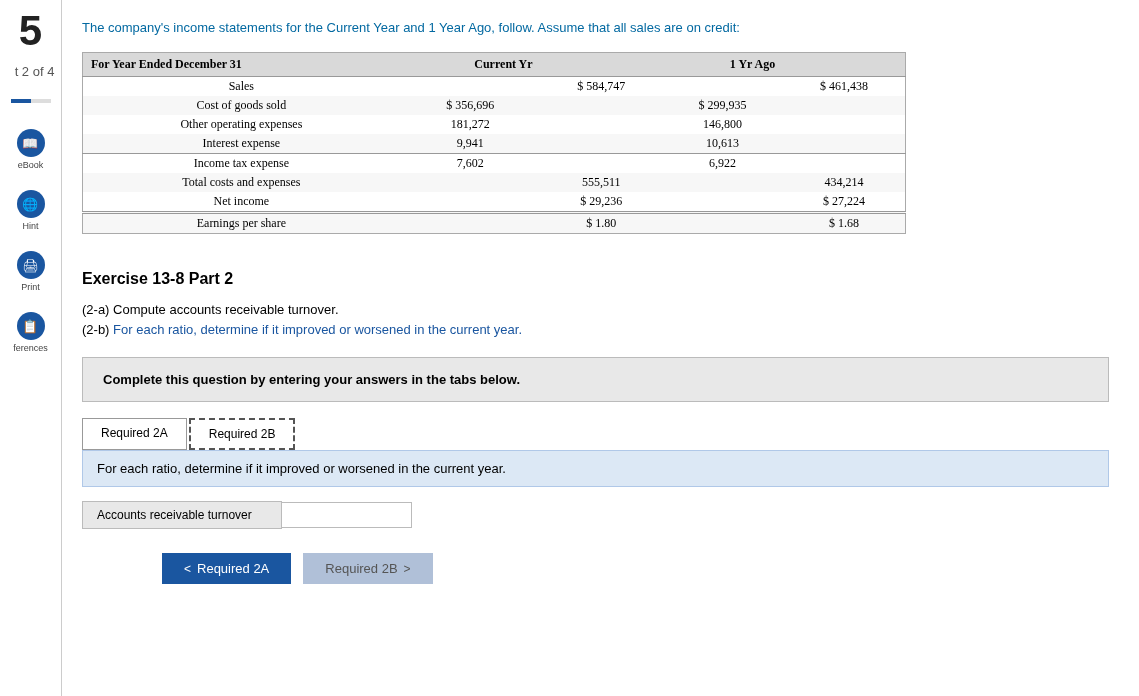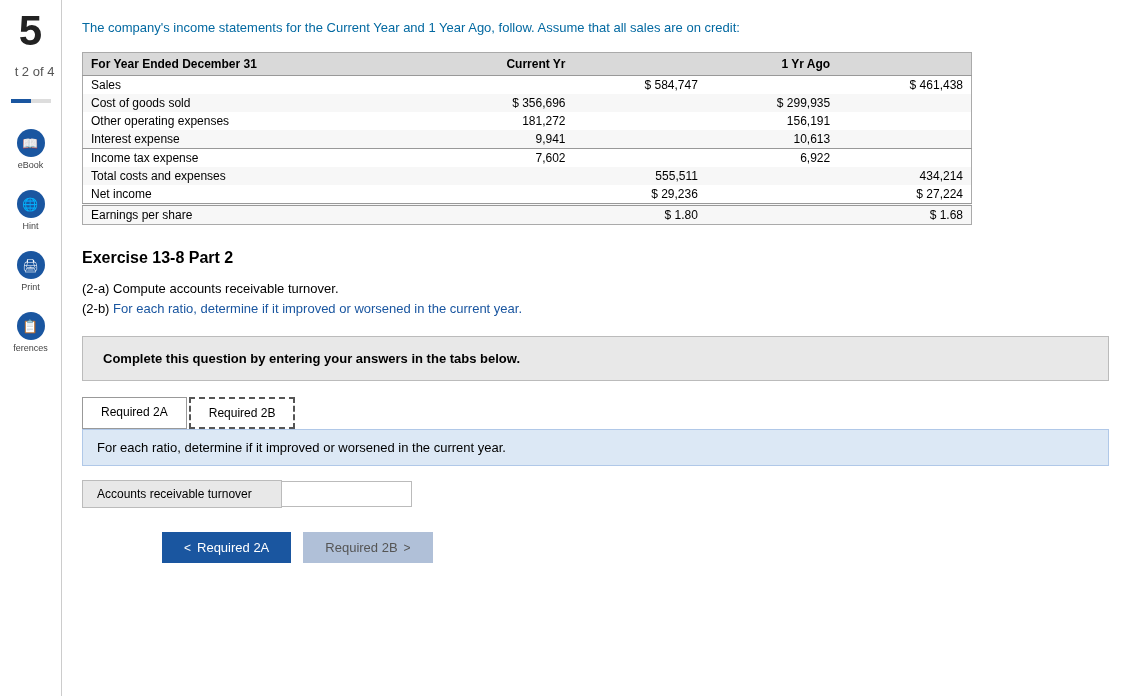--- a/index.html
+++ b/index.html
@@ -96,43 +96,44 @@
 
     
     .intro-text {
       font-size: 13px;
       color: #0369a1;
       margin-bottom: 14px;
       line-height: 1.5;
     }
 
     .financial-table {
-      width: 890px;
+      width: 824px;
       border-collapse: collapse;
-      font-family: Liberation Sans, sans-serif;
+      font-family: Liberation Serif, serif;
       font-size: 12px;
-      margin-bottom: 24px;
+      margin-bottom: 36px;
       border: 1px solid #aaa;
     }
     .financial-table th, .financial-table td {
       padding: 2px 8px;
       border: none;
     }
     .financial-table thead tr th {
       background: #d9d9d9;
       font-weight: bold;
       text-align: left;
       border-bottom: 1px solid #999;
       padding: 4px 8px;
     }
     .financial-table thead tr th.right {
       text-align: right;
     }
     .financial-table tbody tr td {
       vertical-align: top;
+      text-align: center;
     }
     .financial-table tbody tr:nth-child(odd) {
       background: #fff;
     }
     .financial-table tbody tr:nth-child(even) {
       background: #f7f7f7;
     }
     .row-separator td {
       border-top: 1px solid #999;
     }
@@ -314,21 +315,21 @@
         <td>Cost of goods sold</td>
         <td class="right">$ 356,696</td>
         <td class="right"></td>
         <td class="right">$ 299,935</td>
         <td class="right"></td>
       </tr>
       <tr>
         <td>Other operating expenses</td>
         <td class="right">181,272</td>
         <td class="right"></td>
-        <td class="right">156,191</td>
+        <td class="right">146,800</td>
         <td class="right"></td>
       </tr>
       <tr>
         <td>Interest expense</td>
         <td class="right">9,941</td>
         <td class="right"></td>
         <td class="right">10,613</td>
         <td class="right"></td>
       </tr>
       <tr class="row-separator">

